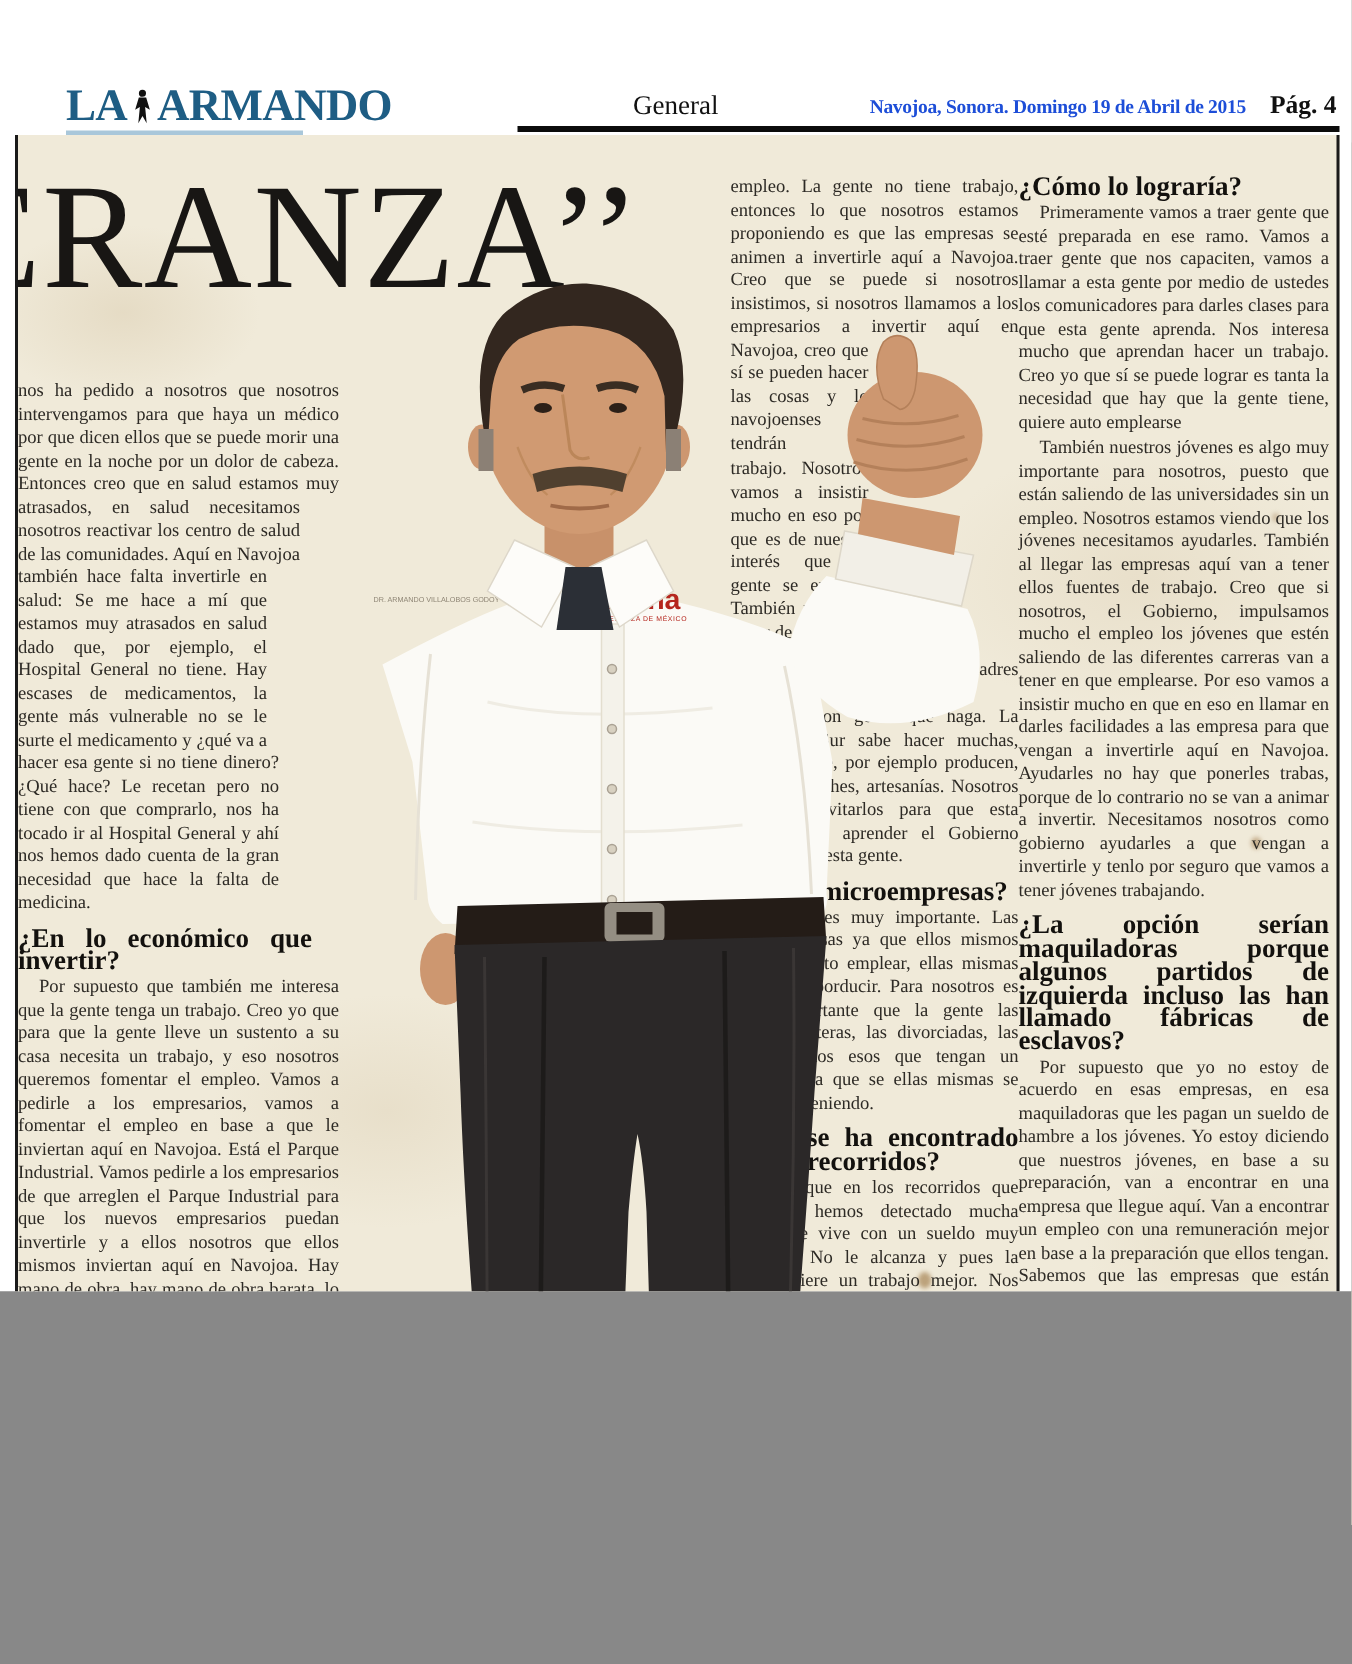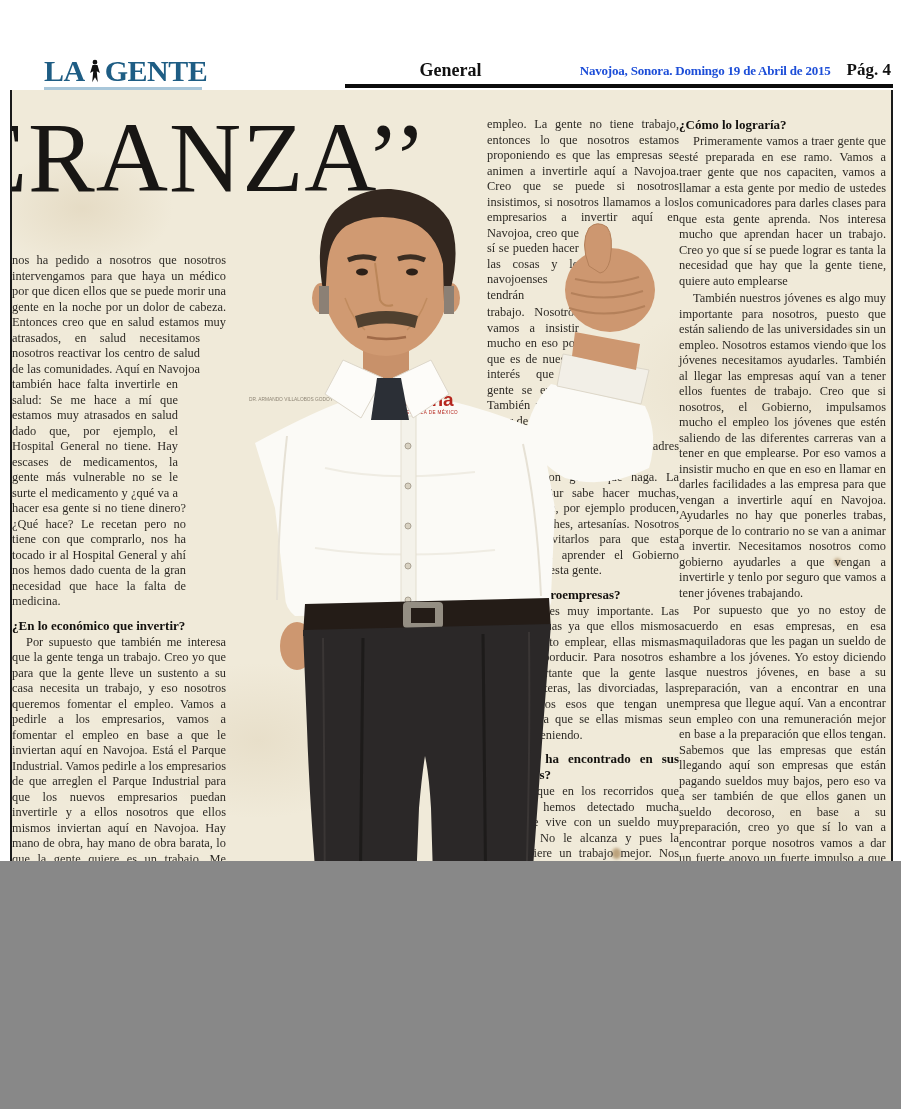--- a/index.html
+++ b/index.html
@@ -10,21 +10,21 @@
   .masthead{position:absolute;left:0;top:0;width:901px;height:95px;background:#fff;}
   .logo{position:absolute;left:44px;top:56px;width:160px;}
   .logo-row{display:flex;align-items:center;gap:3px;}
   .logo-la,.logo-verdad{font-family:"Liberation Serif",serif;font-weight:bold;font-size:30px;
         color:#1e5d84;letter-spacing:-0.5px;line-height:30px;}
   .logo-figure{width:14px;height:30px;display:inline-block;}
   .logo-underline{height:3px;background:#a9c7da;width:158px;margin-top:1px;}
   .logo-tagline{font-size:7.5px;font-weight:bold;letter-spacing:2.6px;color:#1b1b1b;
         margin-top:3px;text-align:center;width:158px;white-space:nowrap;}
   .section-title{position:absolute;left:0;top:60px;width:901px;text-align:center;
-        font-weight:bold;font-size:18px;color:#111;}
+        font-weight:normal;font-size:18px;color:#111;}
   .dateline-wrap{position:absolute;right:10px;top:60px;text-align:right;white-space:nowrap;}
   .dateline{font-weight:bold;font-size:13px;color:#1d4ed8;letter-spacing:-0.2px;}
   .page-num{font-weight:bold;font-size:17px;color:#111;margin-left:12px;}
   .masthead-rule{position:absolute;left:345px;top:84px;width:548px;height:4px;background:#0c0c0c;}
 
   
   .frame{position:absolute;left:10px;top:90px;width:879px;height:986px;
         border-left:2px solid #1a1a1a;border-right:2px solid #1a1a1a;border-bottom:4px solid #111;
         background-color:#f0ead9;
         background-image:
@@ -44,21 +44,21 @@
   .headline{position:absolute;left:-46px;top:18px;font-family:"Liberation Serif",serif;
         font-size:100px;line-height:100px;color:#181614;letter-spacing:1px;white-space:nowrap;}
 
   
   .col{position:absolute;text-align:justify;color:#2d2a25;font-size:12.4px;line-height:15.5px;}
   .col-left{left:0;top:163px;width:214px;}
   .col-mid{left:475px;top:27px;width:192px;}
   .col-right{left:667px;top:27px;width:207px;}
   .p{margin:0 0 2px 0;}
   .p.lead{text-indent:14px;}
-  .subhead{font-weight:bold;font-size:13px;line-height:15.4px;margin:8px 0 2px 0;color:#13110e;}
+  .subhead{font-weight:bold;font-size:18px;line-height:15.4px;margin:8px 0 2px 0;color:#13110e;}
   .sp{float:right;clear:right;}
   .spl{float:left;}
 
   
   .quote-box{position:absolute;left:-12px;top:791px;width:270px;height:167px;
         background:#d8d1c2;z-index:6;overflow:hidden;}
   .quote-head{font-family:"Liberation Sans",sans-serif;font-weight:bold;font-size:20px;
         color:#14120f;margin:8px 0 10px 2px;letter-spacing:0.3px;}
   .quote-line{font-family:"Liberation Sans",sans-serif;font-style:italic;font-size:14.6px;
         line-height:21px;color:#3c3831;margin-left:2px;white-space:nowrap;}
@@ -73,21 +73,21 @@
 
   <div class="masthead">
     <div class="logo">
       <div class="logo-row">
         <span class="logo-la">LA</span>
         <span class="logo-figure">
           <svg viewBox="0 0 20 34" width="14" height="30">
             <path fill="#111" d="M10,1 a3.4,3.4 0 1,1 -0.1,6.8 a3.4,3.4 0 1,1 0.1,-6.8 M6.5,8.5 L13.5,8.5 L17,20 L12.5,17.5 L14,33 L10,26 L6,33 L7.5,17.5 L3,20 Z"></path>
           </svg>
         </span>
-        <span class="logo-verdad">GENTE</span>
+        <span class="logo-verdad">ARMANDO</span>
       </div>
       <div class="logo-underline"></div>
       <div class="logo-tagline">PERIODISMO CON LA GENTE</div>
     </div>
     <div class="section-title">General</div>
     <div class="dateline-wrap">
       <span class="dateline">Navojoa, Sonora. Domingo 19 de Abril de 2015</span>
       <span class="page-num">Pág. 4</span>
     </div>
     <div class="masthead-rule"></div>
@@ -127,20 +127,21 @@
       <div class="subhead">¿Cómo microempresas?</div>
       <div class="p lead">Si, esto es muy importante. Las microempresas ya que ellos mismos se van a auto emplear, ellas mismas van a autoporducir. Para nosotros es muy importante que la gente las madres solteras, las divorciadas, las viudas todos esos que tengan un trabajo para que se ellas mismas se estén manteniendo.</div>
       <div class="subhead">¿Qué se ha encontrado en sus recorridos?</div>
       <div class="p lead">Fíjate que en los recorridos que llevamos hemos detectado mucha gente que vive con un sueldo muy pequeño. No le alcanza y pues la gente quiere un trabajo mejor. Nos está pidiendo algo que hagan algo por ellos. Creo que nosotros podemos hacer por la gente mucho nada más es cuestión de olvidarse de esta gente porque es muy fácil a veces prometer y a la mera hora de llegar y no cumplir, y yo creo que ahí si estamos convencidos de que podemos lograrlo, podemos hacerlo por nuestra gente.</div>
     </div>
 
     <div class="col col-right">
       <div class="subhead" style="margin-top:0">¿Cómo lo lograría?</div>
       <div class="p lead">Primeramente vamos a traer gente que esté preparada en ese ramo. Vamos a traer gente que nos capaciten, vamos a llamar a esta gente por medio de ustedes los comunicadores para darles clases para que esta gente aprenda. Nos interesa mucho que aprendan hacer un trabajo. Creo yo que sí se puede lograr es tanta la necesidad que hay que la gente tiene, quiere auto emplearse</div>
       <div class="p lead">También nuestros jóvenes es algo muy importante para nosotros, puesto que están saliendo de las universidades sin un empleo. Nosotros estamos viendo que los jóvenes necesitamos ayudarles. También al llegar las empresas aquí van a tener ellos fuentes de trabajo. Creo que si nosotros, el Gobierno, impulsamos mucho el empleo los jóvenes que estén saliendo de las diferentes carreras van a tener en que emplearse. Por eso vamos a insistir mucho en que en eso en llamar en darles facilidades a las empresa para que vengan a invertirle aquí en Navojoa. Ayudarles no hay que ponerles trabas, porque de lo contrario no se van a animar a invertir. Necesitamos nosotros como gobierno ayudarles a que vengan a invertirle y tenlo por seguro que vamos a tener jóvenes trabajando.</div>
+      <div class="subhead">¿La opción serían maquiladoras porque algunos partidos de izquierda incluso las han llamado fábricas de esclavos?</div>
       <div class="p lead">Por supuesto que yo no estoy de acuerdo en esas empresas, en esa maquiladoras que les pagan un sueldo de hambre a los jóvenes. Yo estoy diciendo que nuestros jóvenes, en base a su preparación, van a encontrar en una empresa que llegue aquí. Van a encontrar un empleo con una remuneración mejor en base a la preparación que ellos tengan. Sabemos que las empresas que están llegando aquí son empresas que están pagando sueldos muy bajos, pero eso va a ser también de que ellos ganen un sueldo decoroso, en base a su preparación, creo yo que sí lo van a encontrar porque nosotros vamos a dar un fuerte apoyo un fuerte impulso a que las empresas como te decía hace un momento vengan a invertirle aquí a Navojoa.</div>
     </div>
 
     <svg class="photo" viewBox="0 0 450 900">
 
       <path d="M30,275 Q95,240 128,230 L150,222 L178,222 L202,228 Q264,240 316,264 L330,340 L326,428 Q328,438 320,444 L70,448 Q60,440 60,428 L50,340 Z" fill="#fbfaf6"></path>
       <path d="M62,268 Q54,340 52,432" stroke="#e6e1d5" stroke-width="2" fill="none"></path>
       <path d="M298,276 Q312,340 316,428" stroke="#e6e1d5" stroke-width="2" fill="none"></path>
       <path d="M100,300 Q160,314 250,304" stroke="#efece3" stroke-width="2" fill="none"></path>
       <path d="M90,380 Q170,392 270,382" stroke="#efece3" stroke-width="2" fill="none"></path>

